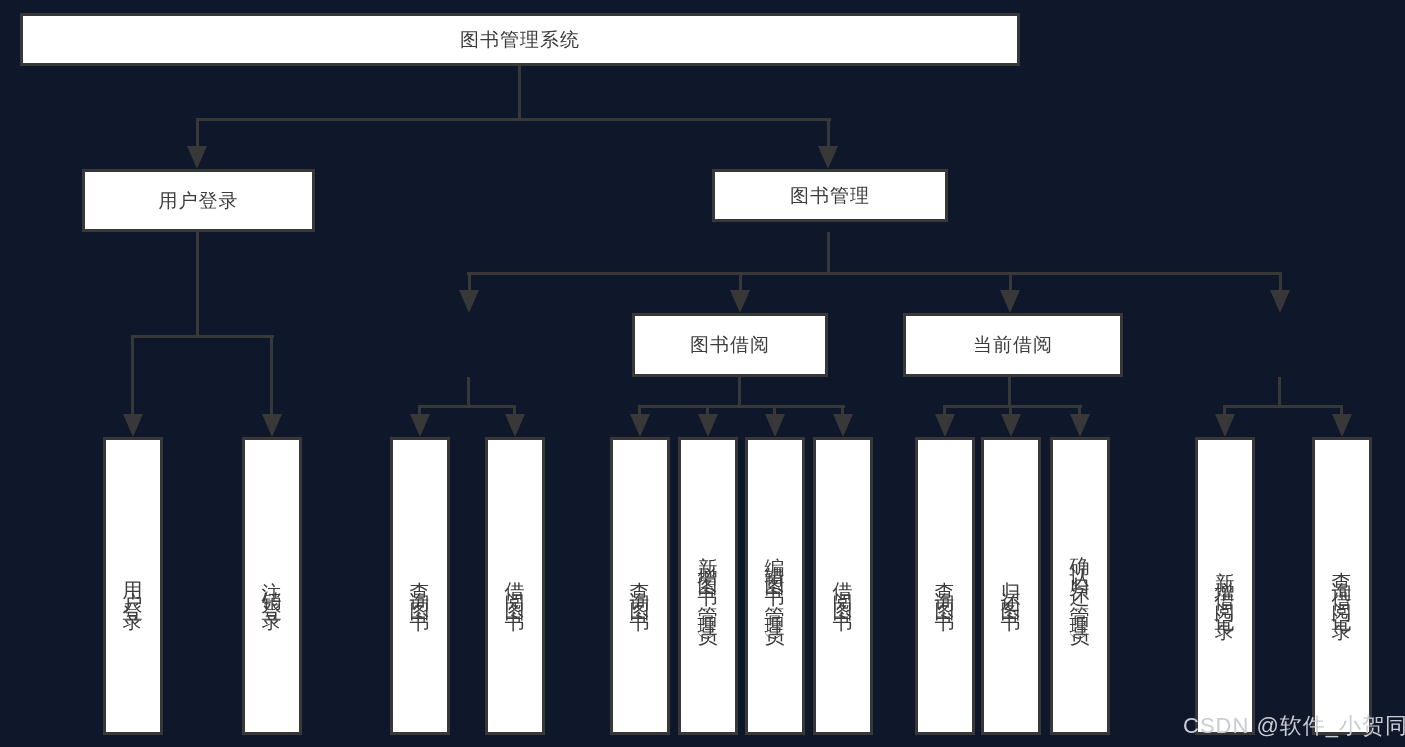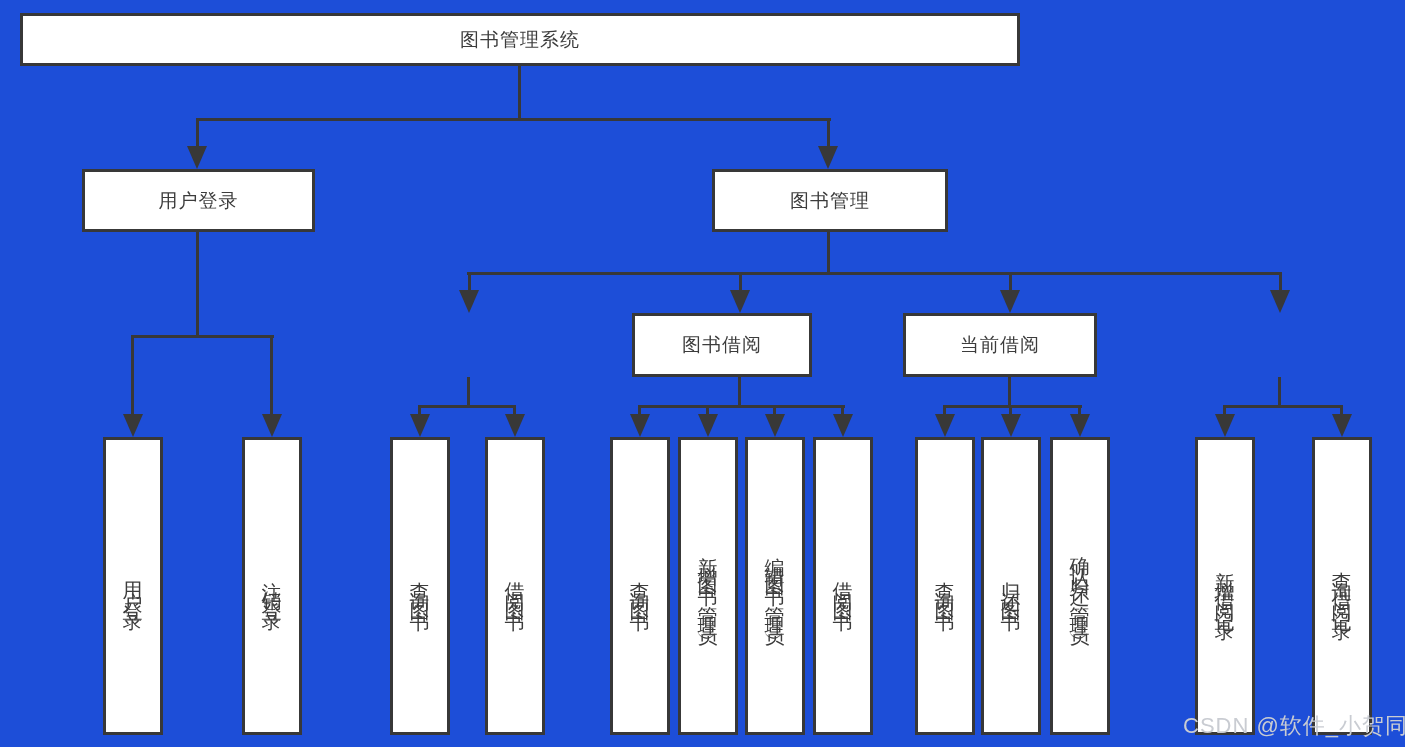--- a/index.html
+++ b/index.html
@@ -1,18 +1,18 @@
 <!DOCTYPE html>
 <html style="--line: #383838; --text: #3c3c3c; --wm: #c9ccd2;"><head>
 <meta charset="utf-8">
 <style>
   :root { --line:#383838; --text:#3c3c3c; --wm:#c9ccd2; }
   html,body { margin:0; padding:0; background:#ffffff; }
   #canvas {
-    position:relative; width:1405px; height:747px; background:#1d4ed8;
+    position:relative; width:1405px; height:747px; background:#0f172a;
     font-family:"Liberation Sans","DejaVu Sans",sans-serif; color:var(--text);
     overflow:hidden;
   }
   .n {
     position:absolute; box-sizing:border-box; border:3px solid var(--line);
     background:#ffffff; display:flex; align-items:center; justify-content:center;
     font-size:19px; letter-spacing:1px; color:var(--text);
   }
   .vn {
     writing-mode:vertical-rl; text-orientation:mixed;
@@ -39,42 +39,42 @@
   <div class="n" style="left:20px;top:13px;width:1000px;height:53px;">图书管理系统</div>
 
   <div class="vl" style="left:518px;top:66px;height:53px;"></div>
   <div class="hl" style="left:196px;top:118px;width:635px;"></div>
   <div class="vl" style="left:196px;top:118px;height:30px;"></div>
   <div class="ar" style="left:187px;top:146px;"></div>
   <div class="vl" style="left:827px;top:118px;height:30px;"></div>
   <div class="ar" style="left:818px;top:146px;"></div>
 
   <div class="n" style="left:82px;top:169px;width:233px;height:63px;">用户登录</div>
-  <div class="n" style="left:712px;top:169px;width:236px;height:63px;">图书管理</div>
+  <div class="n" style="left:712px;top:169px;width:236px;height:53px;">图书管理</div>
 
   <div class="vl" style="left:196px;top:232px;height:106px;"></div>
   <div class="hl" style="left:131px;top:335px;width:143px;"></div>
   <div class="vl" style="left:131px;top:335px;height:82px;"></div>
   <div class="ar" style="left:123px;top:414px;"></div>
   <div class="vl" style="left:270px;top:335px;height:82px;"></div>
   <div class="ar" style="left:262px;top:414px;"></div>
 
   <div class="vl" style="left:827px;top:232px;height:43px;"></div>
   <div class="hl" style="left:467px;top:272px;width:814px;"></div>
   <div class="vl" style="left:468px;top:272px;height:20px;"></div>
   <div class="ar" style="left:459px;top:290px;"></div>
   <div class="vl" style="left:739px;top:272px;height:20px;"></div>
   <div class="ar" style="left:730px;top:290px;"></div>
   <div class="vl" style="left:1009px;top:272px;height:20px;"></div>
   <div class="ar" style="left:1000px;top:290px;"></div>
   <div class="vl" style="left:1279px;top:272px;height:20px;"></div>
   <div class="ar" style="left:1270px;top:290px;"></div>
 
-  <div class="n" style="left:632px;top:313px;width:180px;height:64px;">图书借阅</div>
-  <div class="n" style="left:903px;top:313px;width:194px;height:64px;">当前借阅</div>
+  <div class="n" style="left:632px;top:313px;width:196px;height:64px;">图书借阅</div>
+  <div class="n" style="left:903px;top:313px;width:220px;height:64px;">当前借阅</div>
 
   <div class="vl" style="left:467px;top:377px;height:31px;"></div>
   <div class="hl" style="left:418px;top:405px;width:98px;"></div>
   <div class="vl" style="left:418px;top:405px;height:12px;"></div>
   <div class="ar" style="left:410px;top:414px;"></div>
   <div class="vl" style="left:513px;top:405px;height:12px;"></div>
   <div class="ar" style="left:505px;top:414px;"></div>
 
   <div class="vl" style="left:738px;top:377px;height:31px;"></div>
   <div class="hl" style="left:638px;top:405px;width:207px;"></div>

